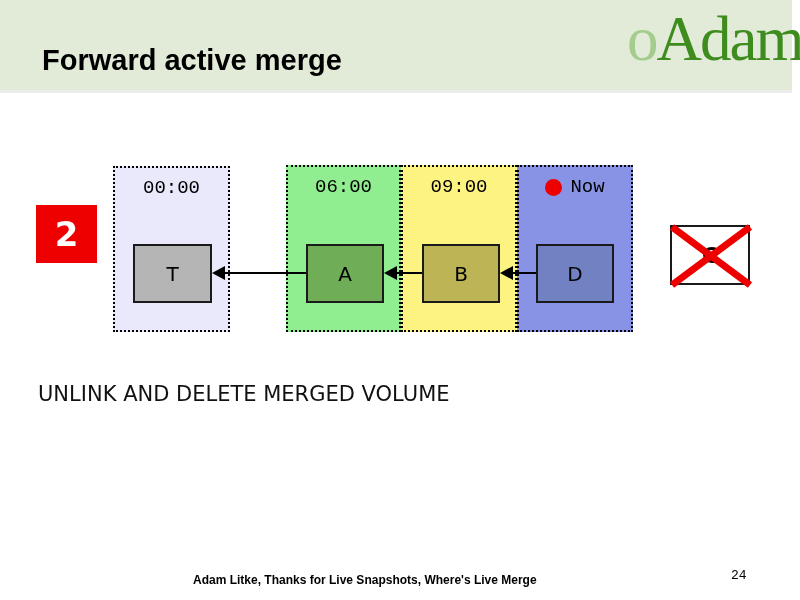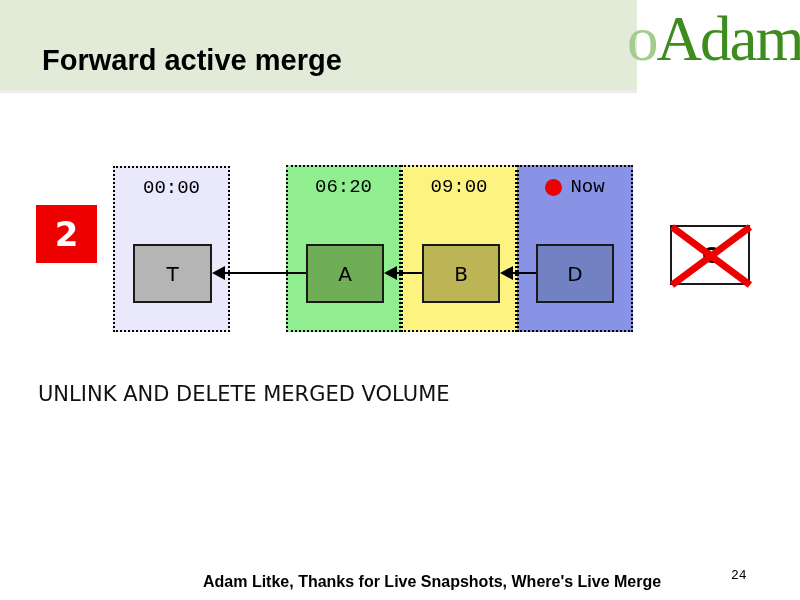--- a/index.html
+++ b/index.html
@@ -7,21 +7,21 @@
   body {
     font-family: "Liberation Sans", sans-serif;
     background: #ffffff;
     position: relative;
     overflow: hidden;
   }
   .slide { position: absolute; inset: 0; background: #ffffff; }
 
   
   .header {
-    position: absolute; left: 0; top: 0; width: 637px; height: 93px;
+    position: absolute; left: 0; top: 0; width: 792px; height: 93px;
     background: #e1ebd8;
     border-bottom: 3px solid #ececec;
   }
   .title {
     position: absolute; left: 42px; top: 44px;
     font-size: 29px; font-weight: bold; color: #000;
     letter-spacing: 0px; white-space: nowrap;
   }
   .logo {
     position: absolute; left: 627px; top: 8px;
@@ -89,22 +89,22 @@
 
   
   .caption {
     position: absolute; left: 38px; top: 382px;
     font-family: "DejaVu Sans", sans-serif;
     font-size: 21px; color: #111; white-space: nowrap;
   }
 
   
   .footer-credit {
-    position: absolute; left: 203px; top: 573px;
-    font-size: 16px; font-weight: bold; color: #000; white-space: nowrap;
+    position: absolute; left: 193px; top: 573px;
+    font-size: 12px; font-weight: bold; color: #000; white-space: nowrap;
   }
   .page-number {
     position: absolute; left: 731px; top: 568px;
     font-size: 13px; color: #000; font-family: Liberation Mono, monospace;
   }
 </style>
 </head>
 <body>
 
 <div class="slide">
@@ -115,21 +115,21 @@
       <span class="logo-o">o</span><span class="logo-virt">Adam</span>
     </div>
   </div>
 
   <div class="badge" style="background: rgb(238, 0, 0);">2</div>
 
   <div class="panel panel-0" style="background: rgb(233, 233, 251);">
     <div class="panel-label">00:00</div>
   </div>
   <div class="panel panel-1" style="background: rgb(144, 238, 144);">
-    <div class="panel-label">06:20</div>
+    <div class="panel-label">06:00</div>
   </div>
   <div class="panel panel-2" style="background: rgb(253, 243, 129);">
     <div class="panel-label">09:00</div>
   </div>
   <div class="panel panel-3" style="background: rgb(136, 147, 230);">
     <div class="panel-label">
       <span class="red-dot" style="background: rgb(238, 0, 0);"></span>
       <span>Now</span>
     </div>
   </div>

